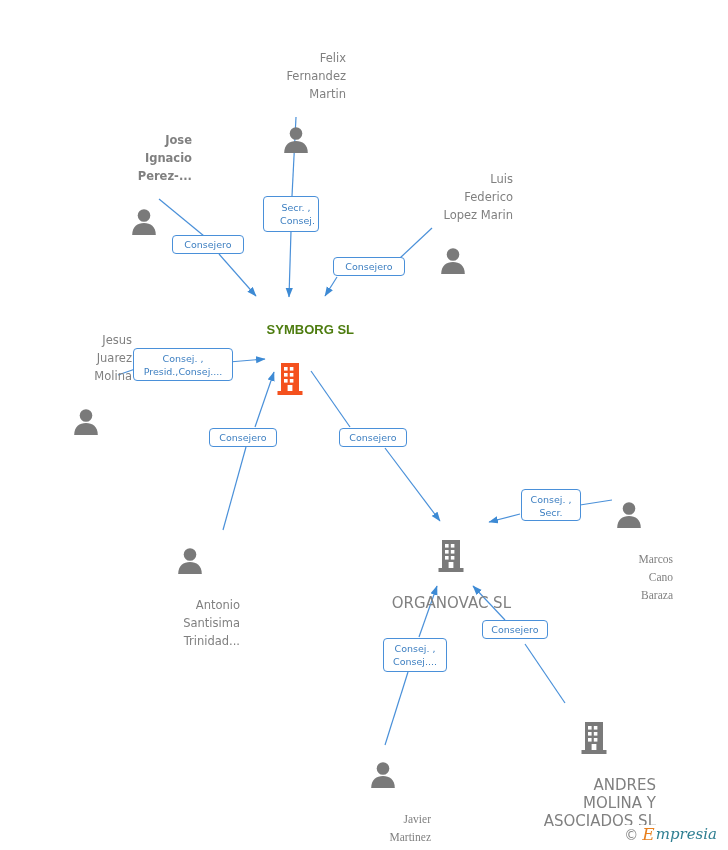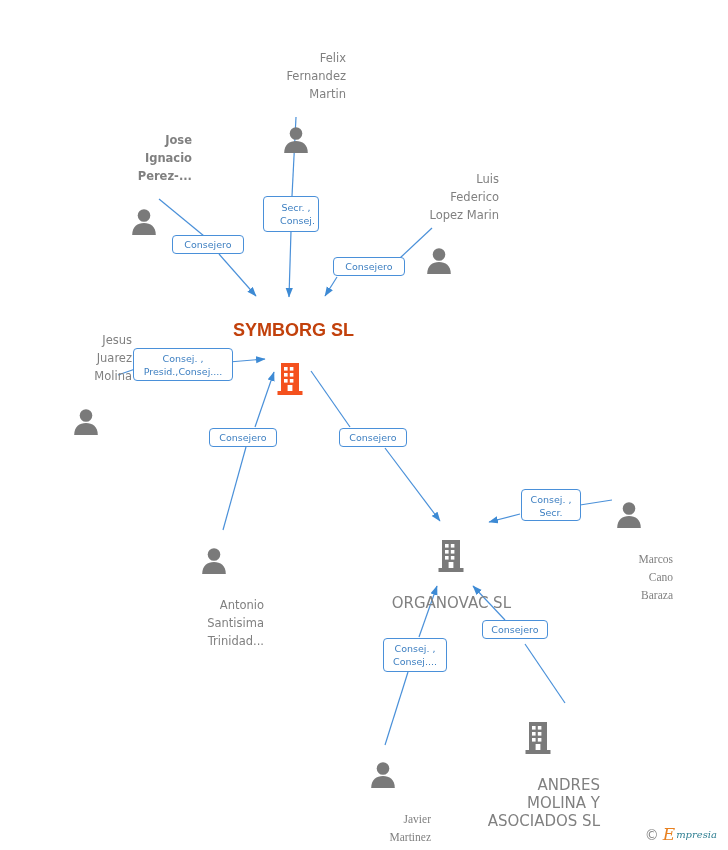--- a/index.html
+++ b/index.html
@@ -38,22 +38,22 @@
   .node .nlabel {
     display: block;
     white-space: pre-line;
   }
   .node.company .nlabel {
     font-size: 15px;
     color: #808080;
   }
   .node.root .nlabel {
     font-weight: bold;
-    color: #c2410c;
-    font-size: 18px;
+    color: #4d7c0f;
+    font-size: 13px;
     font-family: "Liberation Sans", sans-serif;
   }
   .icon-person {
     display: block;
     margin: 0 auto;
   }
   .icon-building {
     display: block;
     margin: 0 auto;
   }
@@ -88,21 +88,21 @@
     line-height: 14px;
   }
   .wm-e {
     font-size: 17px;
     color: #e8801f;
     font-family: "DejaVu Serif", serif;
     font-style: italic;
     line-height: 17px;
   }
   .wm-rest {
-    font-size: 10px;
+    font-size: 15px;
     color: #2f7f92;
     font-family: "DejaVu Serif", serif;
     font-style: italic;
     line-height: 17px;
     margin-left: -3px;
   }
 </style>
 </head>
 <body>
 
@@ -156,21 +156,21 @@
   <div class="node" style="left:96px; top:113px; width:96px;font-weight:bold;">
     <span class="nlabel">Jose
 Ignacio
 Perez-...</span>
     <svg class="icon-person" width="30" height="28" viewBox="0 0 30 28" style="margin-top:4px;">
       <circle cx="15" cy="8.5" r="6.3" fill="#7a7a7a"></circle>
       <path d="M3.2,28 C3.2,19.6 8.6,16 15,16 C21.4,16 26.8,19.6 26.8,28 Z" fill="#7a7a7a"></path>
     </svg>
   </div>
 
-  <div class="node" style="left:379px; top:152px; width:120px;">
+  <div class="node" style="left:393px; top:152px; width:120px;">
     <span class="nlabel">Luis
 Federico
 Lopez Marin</span>
     <svg class="icon-person" width="30" height="28" viewBox="0 0 30 28" style="margin-top:4px;">
       <circle cx="15" cy="8.5" r="6.3" fill="#7a7a7a"></circle>
       <path d="M3.2,28 C3.2,19.6 8.6,16 15,16 C21.4,16 26.8,19.6 26.8,28 Z" fill="#7a7a7a"></path>
     </svg>
   </div>
 
   <div class="node" style="left:40px; top:313px; width:92px;">
@@ -191,21 +191,21 @@
       <rect x="9" y="5" width="3.6" height="3.6" fill="#ffffff"></rect>
       <rect x="14.8" y="5" width="3.6" height="3.6" fill="#ffffff"></rect>
       <rect x="9" y="11" width="3.6" height="3.6" fill="#ffffff"></rect>
       <rect x="14.8" y="11" width="3.6" height="3.6" fill="#ffffff"></rect>
       <rect x="9" y="17" width="3.6" height="3.6" fill="#ffffff"></rect>
       <rect x="14.8" y="17" width="3.6" height="3.6" fill="#ffffff"></rect>
       <rect x="12.6" y="23" width="4.8" height="6" fill="#ffffff"></rect>
     </svg>
   </div>
 
-  <div class="node" style="left:164px; top:528px; width:100px;">
+  <div class="node" style="left:140px; top:528px; width:100px;">
     <svg class="icon-person" width="30" height="28" viewBox="0 0 30 28">
       <circle cx="15" cy="8.5" r="6.3" fill="#7a7a7a"></circle>
       <path d="M3.2,28 C3.2,19.6 8.6,16 15,16 C21.4,16 26.8,19.6 26.8,28 Z" fill="#7a7a7a"></path>
     </svg>
     <span class="nlabel" style="margin-top:4px;">Antonio
 Santisima
 Trinidad...</span>
   </div>
 
   <div class="node company" style="left:391px; top:521px; width:120px;">
@@ -236,21 +236,21 @@
   <div class="node" style="left:335px; top:742px; width:96px;">
     <svg class="icon-person" width="30" height="28" viewBox="0 0 30 28">
       <circle cx="15" cy="8.5" r="6.3" fill="#7a7a7a"></circle>
       <path d="M3.2,28 C3.2,19.6 8.6,16 15,16 C21.4,16 26.8,19.6 26.8,28 Z" fill="#7a7a7a"></path>
     </svg>
     <span class="nlabel" style="margin-top:4px;font-family:Liberation Serif, serif;">Javier
 Martinez
 Nicolas</span>
   </div>
 
-  <div class="node company" style="left:476px; top:703px; width:124px;">
+  <div class="node company" style="left:532px; top:703px; width:124px;">
     <svg class="icon-building" width="30" height="34" viewBox="0 0 30 34">
       <rect x="6" y="1" width="18" height="28" fill="#7a7a7a"></rect>
       <rect x="2.5" y="29" width="25" height="4" fill="#7a7a7a"></rect>
       <rect x="9" y="5" width="3.6" height="3.6" fill="#ffffff"></rect>
       <rect x="14.8" y="5" width="3.6" height="3.6" fill="#ffffff"></rect>
       <rect x="9" y="11" width="3.6" height="3.6" fill="#ffffff"></rect>
       <rect x="14.8" y="11" width="3.6" height="3.6" fill="#ffffff"></rect>
       <rect x="9" y="17" width="3.6" height="3.6" fill="#ffffff"></rect>
       <rect x="14.8" y="17" width="3.6" height="3.6" fill="#ffffff"></rect>
       <rect x="12.6" y="23" width="4.8" height="6" fill="#ffffff"></rect>

